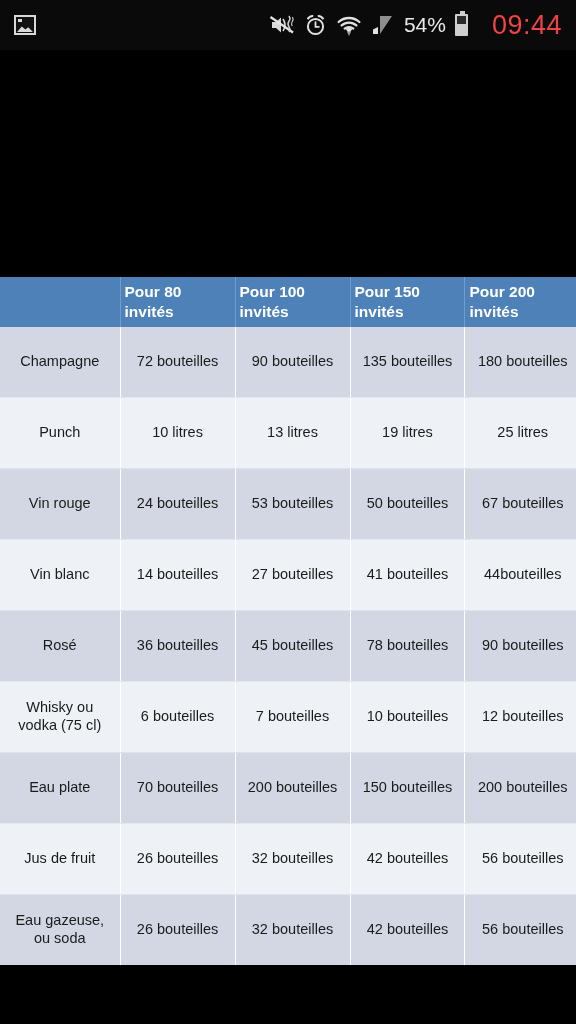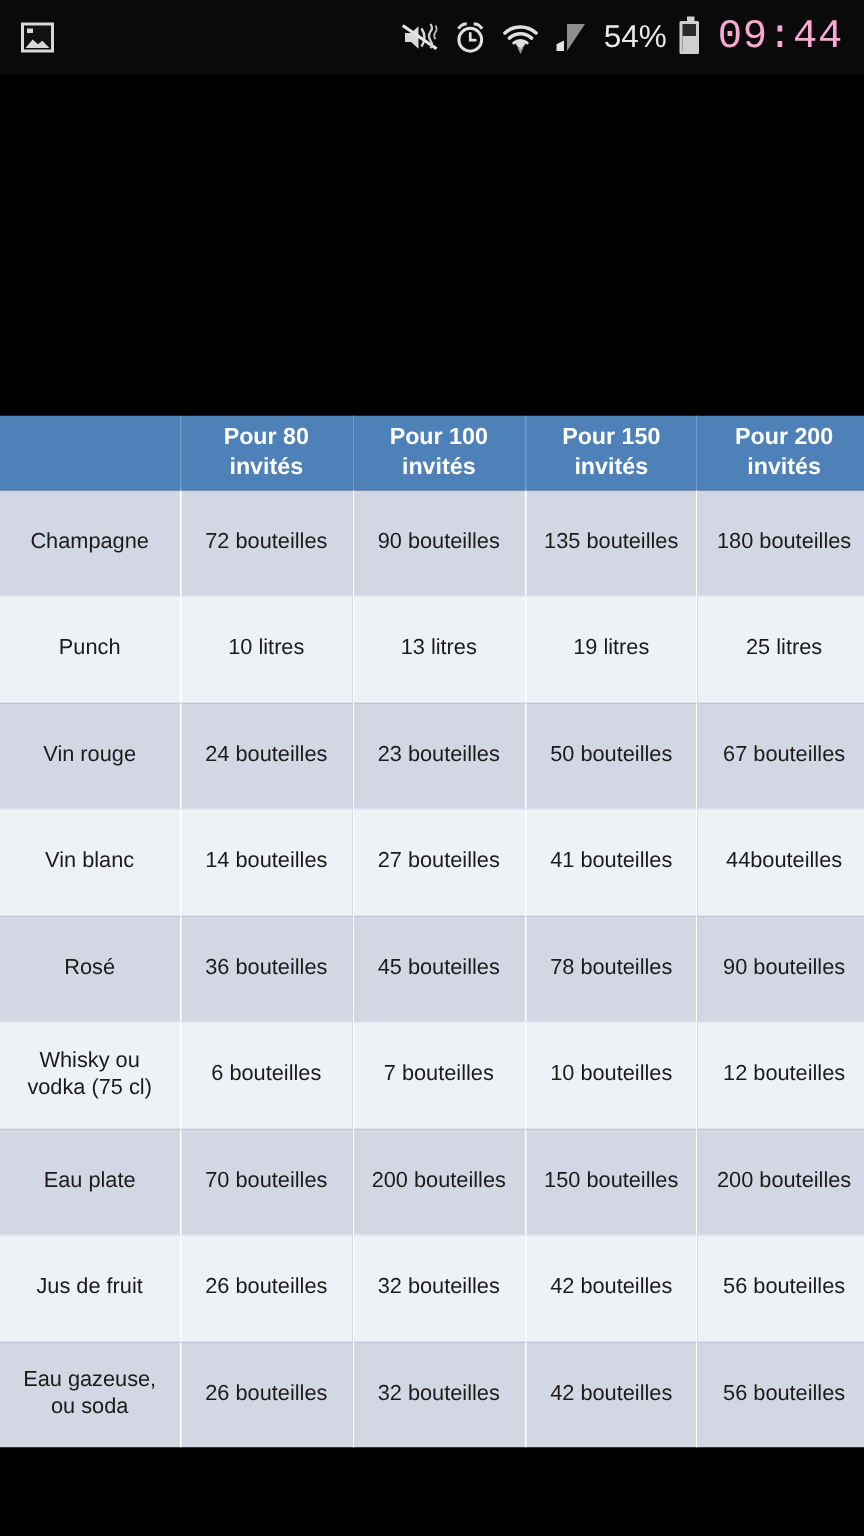--- a/index.html
+++ b/index.html
@@ -56,25 +56,24 @@
     left: 2px; top: 2px;
     width: 4px; height: 3px;
     background: #d8d8d8;
   }
   .pct {
     color: #e9e9e9;
     font-size: 21px;
     letter-spacing: 0px;
   }
   .clock-text {
-    color: #f9a8d4;
+    color: #ef4444;
     font-size: 27px;
     letter-spacing: 0.5px;
-    margin-left: 3px;
-    font-family: Liberation Mono, monospace;
+    margin-left: 15px;
   }
   .battery {
     width: 13px; height: 22px;
     border: 2px solid #cfcfcf;
     border-radius: 1px;
     position: relative;
     box-sizing: border-box;
     background: linear-gradient(to top, #cfcfcf 0%, #cfcfcf 54%, #2b2b2b 54%, #2b2b2b 100%);
   }
   .battery::before {
@@ -102,21 +101,21 @@
   table.drinks col.cn { width: 114px; }
 
   table.drinks th {
     background: #4d81b8;
     color: #ffffff;
     font-size: 15.5px;
     font-weight: bold;
     line-height: 1.28;
     height: 50px;
     vertical-align: middle;
-    text-align: center;
+    text-align: left;
     border-right: 1px solid #6f9ccb;
     padding: 0 4px;
   }
   table.drinks th.blank-head {
     border-right: 1px solid #6f9ccb;
   }
   table.drinks th:last-child { border-right: none; }
 
   table.drinks td {
     font-size: 14.5px;
@@ -224,21 +223,21 @@
         <tr class="even">
           <td class="two-line">Punch</td>
           <td>10 litres</td>
           <td>13 litres</td>
           <td>19 litres</td>
           <td>25 litres</td>
         </tr>
         <tr class="odd">
           <td class="two-line">Vin rouge</td>
           <td>24 bouteilles</td>
-          <td>23 bouteilles</td>
+          <td>53 bouteilles</td>
           <td>50 bouteilles</td>
           <td>67 bouteilles</td>
         </tr>
         <tr class="even">
           <td class="two-line">Vin blanc</td>
           <td>14 bouteilles</td>
           <td>27 bouteilles</td>
           <td>41 bouteilles</td>
           <td>44bouteilles</td>
         </tr>

